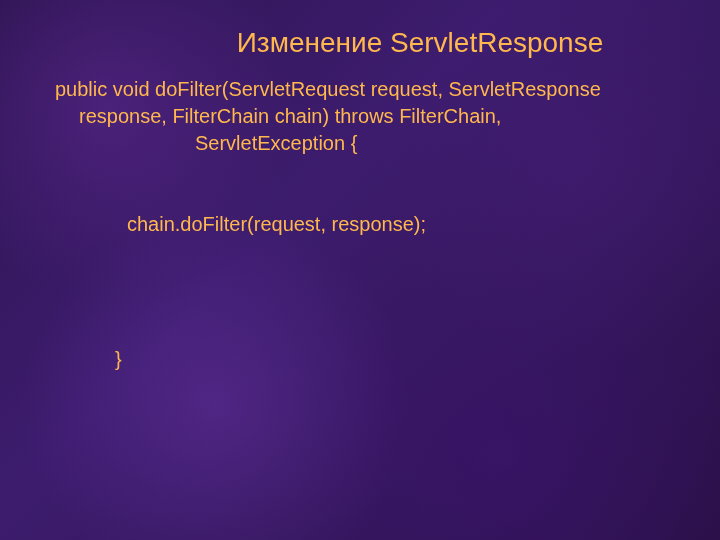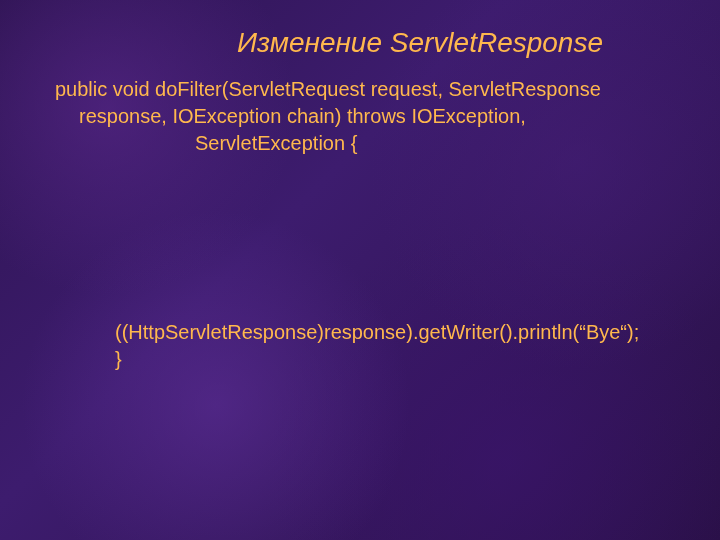--- a/index.html
+++ b/index.html
@@ -17,42 +17,41 @@
     line-height:1.35;
     overflow:hidden;
     box-sizing:border-box;
   }
   .title{
     color:#ffb84d;
     font-size:28px;
     text-align:center;
     padding:24px 40px 14px 0;
     margin-left:160px;
-    font-style:italic;
   }
   .code{
     color:#ffb84d;
     padding:0 44px 0 55px;
   }
   .l{display:block;white-space:pre-wrap}
   .i1{padding-left:24px}
   .i2{padding-left:60px}
   .i3{padding-left:72px}
   .i4{padding-left:140px}
 </style>
 </head>
 <body>
 
 <div class="title">Изменение ServletResponse</div>
 
 <div class="code">
   <span class="l">public void doFilter(ServletRequest request, ServletResponse</span>
-  <span class="l i1">response, IOException chain) throws IOException,</span>
+  <span class="l i1">response, FilterChain chain) throws FilterChain,</span>
   <span class="l i4">ServletException {</span>
+  <span class="l">&nbsp;</span>
+  <span class="l">&nbsp;</span>
+  <span class="l i3">chain.doFilter(request, response);</span>
   <span class="l">&nbsp;</span>
   <span class="l">&nbsp;</span>
   <span class="l">&nbsp;</span>
   <span class="l">&nbsp;</span>
-  <span class="l">&nbsp;</span>
-  <span class="l">&nbsp;</span>
-  <span class="l i2">((HttpServletResponse)response).getWriter().println(“Bye“);</span>
   <span class="l i2">}</span>
 </div>
 
 </body></html>

